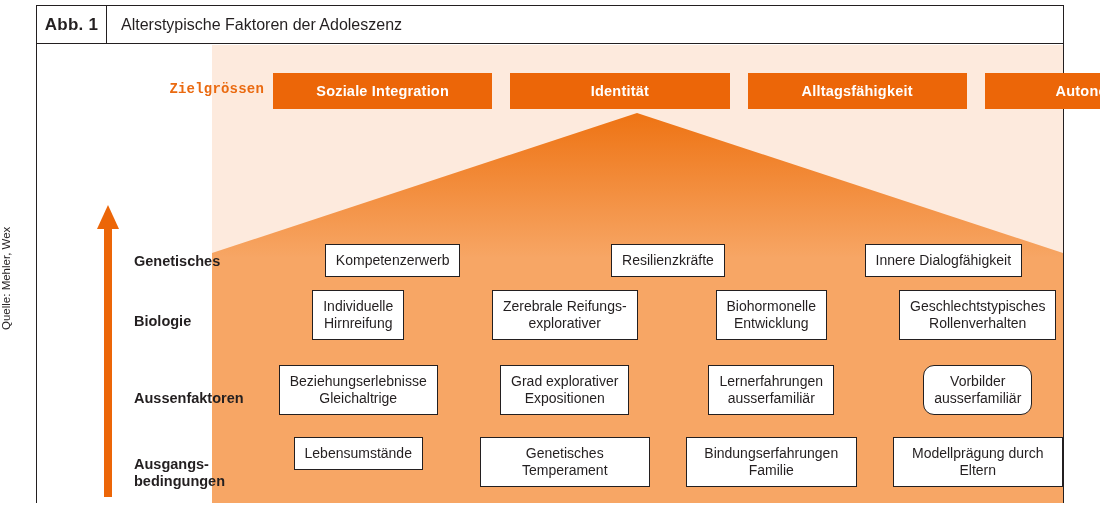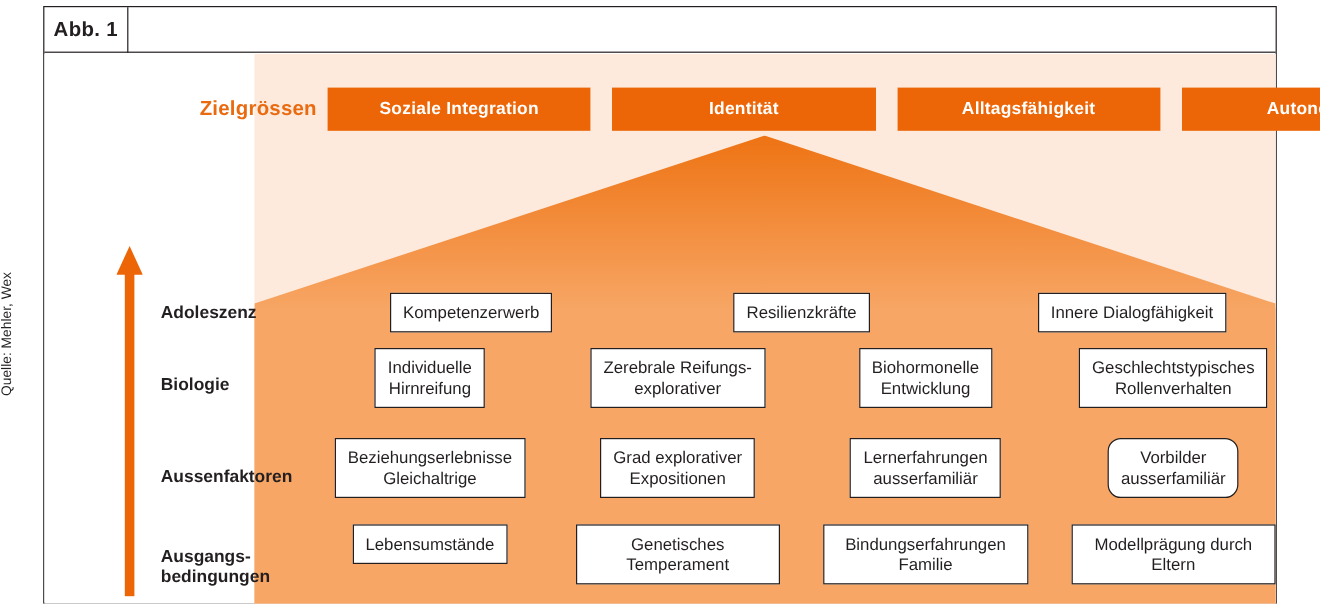--- a/index.html
+++ b/index.html
@@ -95,24 +95,25 @@
     background: #f7a665;
   }
 
   
   #ziel-label {
     position: absolute;
     left: 55px;
     top: 36px;
     width: 172px;
     text-align: right;
-    font-size: 17px;
+    font-size: 14px;
     font-weight: bold;
     color: #ea6a10;
     letter-spacing: 0.2px;
+    font-family: Liberation Mono, monospace;
   }
   #ziel-row {
     position: absolute;
     left: 236px;
     top: 28px;
     width: 931px;
     height: 36px;
     display: flex;
     gap: 18px;
   }
@@ -204,20 +205,21 @@
   }
 </style>
 </head>
 <body>
 
 <div id="figure">
 
   <div id="caption-bar">
     <div id="caption-number">Abb. 1</div>
     <div id="caption-divider"></div>
+    <div id="caption-title">Alterstypische Faktoren der Adoleszenz</div>
   </div>
 
   <div id="body-area">
 
     <div id="peach-backdrop"></div>
 
     <div id="roof">
       <svg width="851" height="145" viewBox="0 0 851 145" xmlns="http://www.w3.org/2000/svg">
         <defs>
           <linearGradient id="roofgrad" x1="0" y1="0" x2="0" y2="1">
@@ -239,21 +241,21 @@
     </div>
 
     <div id="growth-arrow">
       <svg width="22" height="292" viewBox="0 0 22 292" xmlns="http://www.w3.org/2000/svg">
         <rect x="7" y="22" width="8" height="270" fill="#ec6608"></rect>
         <polygon points="11,0 22,24 0,24" fill="#ec6608"></polygon>
       </svg>
     </div>
 
     <div class="row-label" id="label-lernzuwachs">
-      <span>Adoleszenz</span>
+      <span>Genetisches</span>
     </div>
     <div class="row-label" id="label-biologie">
       <span>Biologie</span>
     </div>
     <div class="row-label" id="label-aussen">
       <span>Aussenfaktoren</span>
     </div>
     <div class="row-label" id="label-ausgang">
       <span>Ausgangs-</span><br>
       <span>bedingungen</span>

